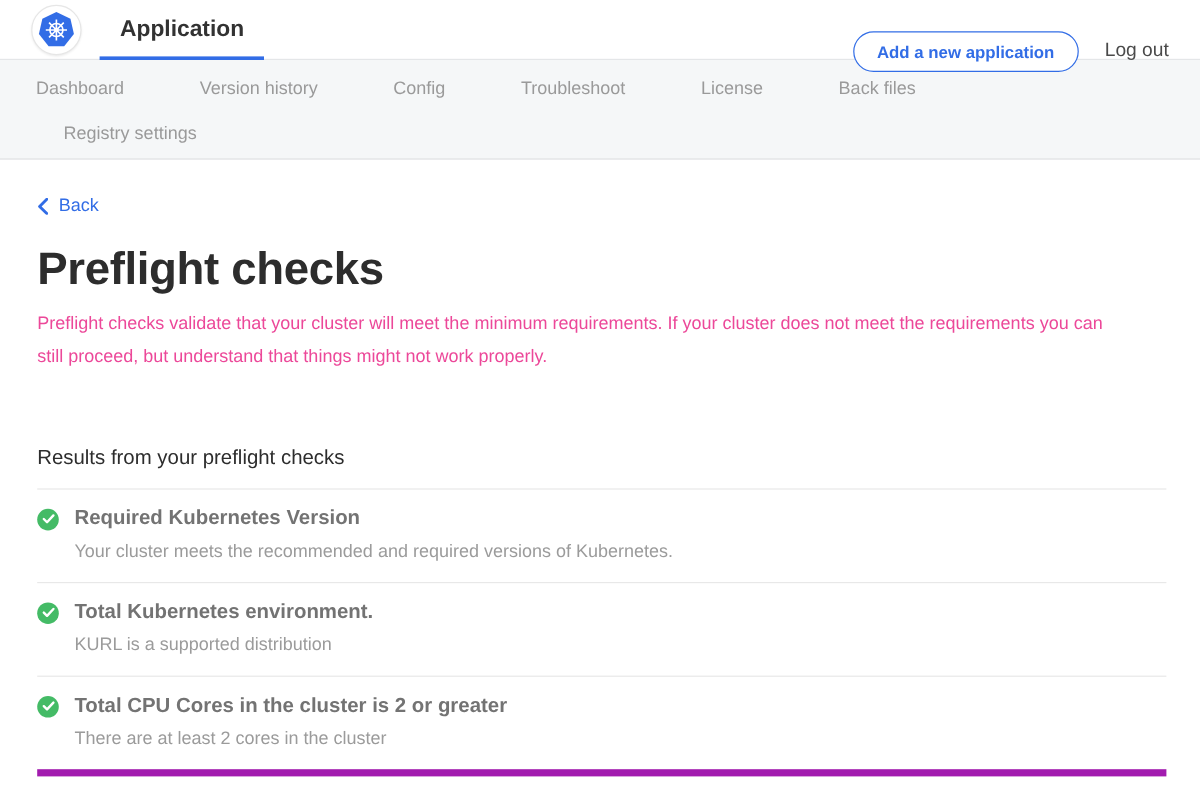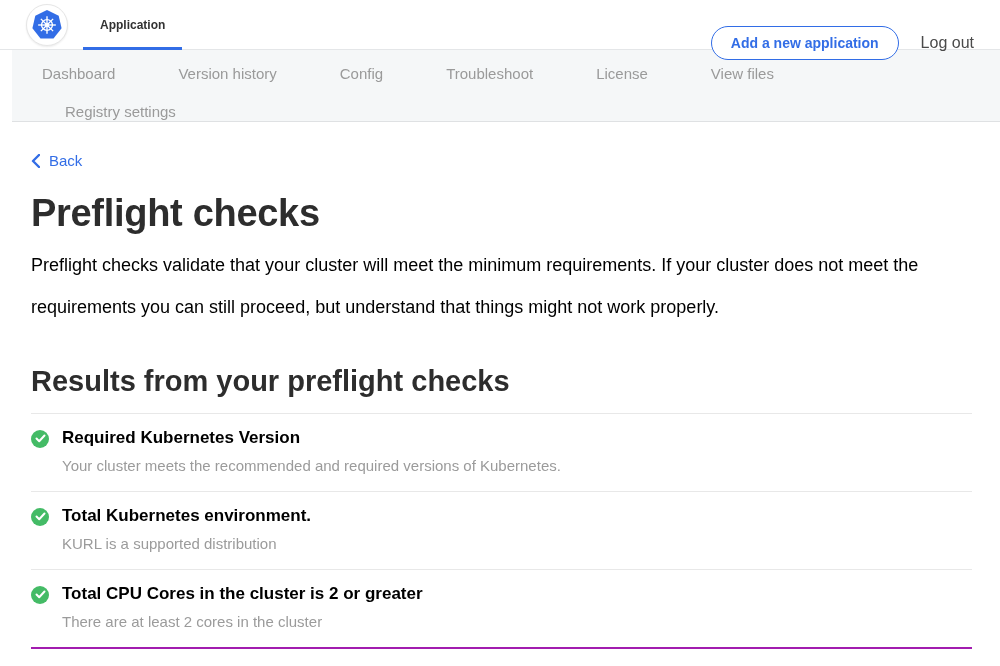--- a/index.html
+++ b/index.html
@@ -15,42 +15,41 @@
     align-self: center;
     width: 42px; height: 42px; border-radius: 50%;
     background: #fff; border: 1px solid #e6e6e6;
     box-shadow: 0 1px 2px rgba(0,0,0,.08);
     display: flex; align-items: center; justify-content: center;
     flex: 0 0 auto;
   }
   .nav-tabs { display: flex; margin-left: 15px; }
   .nav-tab {
     display: flex; align-items: center; padding: 0 17px;
-    font-size: 12px; font-weight: 700; color: #323232;
+    font-size: 19px; font-weight: 700; color: #323232;
     position: relative; cursor: pointer; text-align: right;
   }
   .nav-tab.active::after {
     content: ""; position: absolute; left: 0; right: 0; bottom: -1px;
     height: 3px; background: #326de6;
   }
   .nav-tab.inactive { font-weight: 700; color: #323232; }
   .topnav-right { margin-left: auto; display: flex; align-items: center; gap: 22px; margin-top: 36px; }
   .add-app-btn {
     border: 1px solid #326de6; background: #fff; color: #326de6;
     font-family: "Liberation Sans", sans-serif;
     font-size: 14px; font-weight: 700; border-radius: 17px;
     padding: 9px 19px; cursor: pointer; line-height: 1;
   }
   .logout { font-size: 16px; color: #4a4a4a; cursor: pointer; }
 
   
   .subnav {
     background: #f5f7f8; border-bottom: 1px solid #dfe1e3;
-    padding: 15px 30px 1px;
-    margin-left: 12px;
+    padding: 15px 30px 12px;
   }
   .subnav-row { display: flex; }
   .subnav-row1 .subnav-item { margin-right: 63px; }
   .subnav-row2 { margin-top: 21px; padding-left: 23px; }
   .subnav-item {
     font-size: 15px; color: #9a9a9a; cursor: pointer; white-space: nowrap;
   }
 
   
   .content { padding: 30px 28px 0 31px; }
@@ -59,37 +58,37 @@
     color: #326de6; font-size: 15px; font-weight: 400; cursor: pointer;
     text-decoration: none;
   }
   .back-link svg { display: block; }
   .page-title {
     margin-top: 20px; font-size: 38px; font-weight: 700; color: #2d2d2d;
     letter-spacing: -0.3px;
   }
   .page-desc {
     margin-top: 9px; max-width: 912px;
-    font-size: 18px; line-height: 42px; color: #000000;
+    font-size: 15px; line-height: 28px; color: #ec4899;
   }
   .results-heading {
-    margin-top: 37px; font-size: 29px; font-weight: 700; color: #2d2d2d;
+    margin-top: 60px; font-size: 17px; font-weight: 400; color: #2d2d2d;
   }
   .checks { margin-top: 15px; }
   .check-row {
     border-top: 1px solid #e8e8e8;
     padding: 14px 0 17px; display: flex; gap: 13px;
   }
-  .check-row:last-child { border-bottom: 2px solid #a21caf; }
+  .check-row:last-child { border-bottom: 6px solid #a21caf; }
   .check-icon {
     width: 18px; height: 18px; border-radius: 50%; background: #44bb66;
     flex: 0 0 auto; margin-top: 2px;
     display: flex; align-items: center; justify-content: center;
   }
-  .check-title { font-size: 17px; font-weight: 700; color: #000000; }
+  .check-title { font-size: 17px; font-weight: 700; color: #737373; }
   .check-msg { margin-top: 9px; font-size: 15px; color: #9b9b9b; }
 
   .footer-actions { display: flex; justify-content: flex-end; margin-top: 23px; }
   .rerun-btn {
     background: #326de6; color: #fff; border: none; border-radius: 4px;
     font-family: "Liberation Sans", sans-serif;
     font-size: 14px; font-weight: 700; padding: 10px 17px; cursor: pointer;
     line-height: 1;
   }
 </style>
@@ -127,21 +126,21 @@
   </div>
 </header>
 
 <nav class="subnav">
   <div class="subnav-row subnav-row1">
     <span class="subnav-item">Dashboard</span>
     <span class="subnav-item">Version history</span>
     <span class="subnav-item">Config</span>
     <span class="subnav-item">Troubleshoot</span>
     <span class="subnav-item">License</span>
-    <span class="subnav-item">View files</span>
+    <span class="subnav-item">Back files</span>
   </div>
   <div class="subnav-row subnav-row2">
     <span class="subnav-item">Registry settings</span>
   </div>
 </nav>
 
 <main class="content">
   <a class="back-link">
     <svg width="9" height="14" viewBox="0 0 9 14">
       <polyline points="8,1 2,7 8,13" fill="none" stroke="#326de6" stroke-width="2.4" stroke-linecap="round" stroke-linejoin="round"></polyline>

